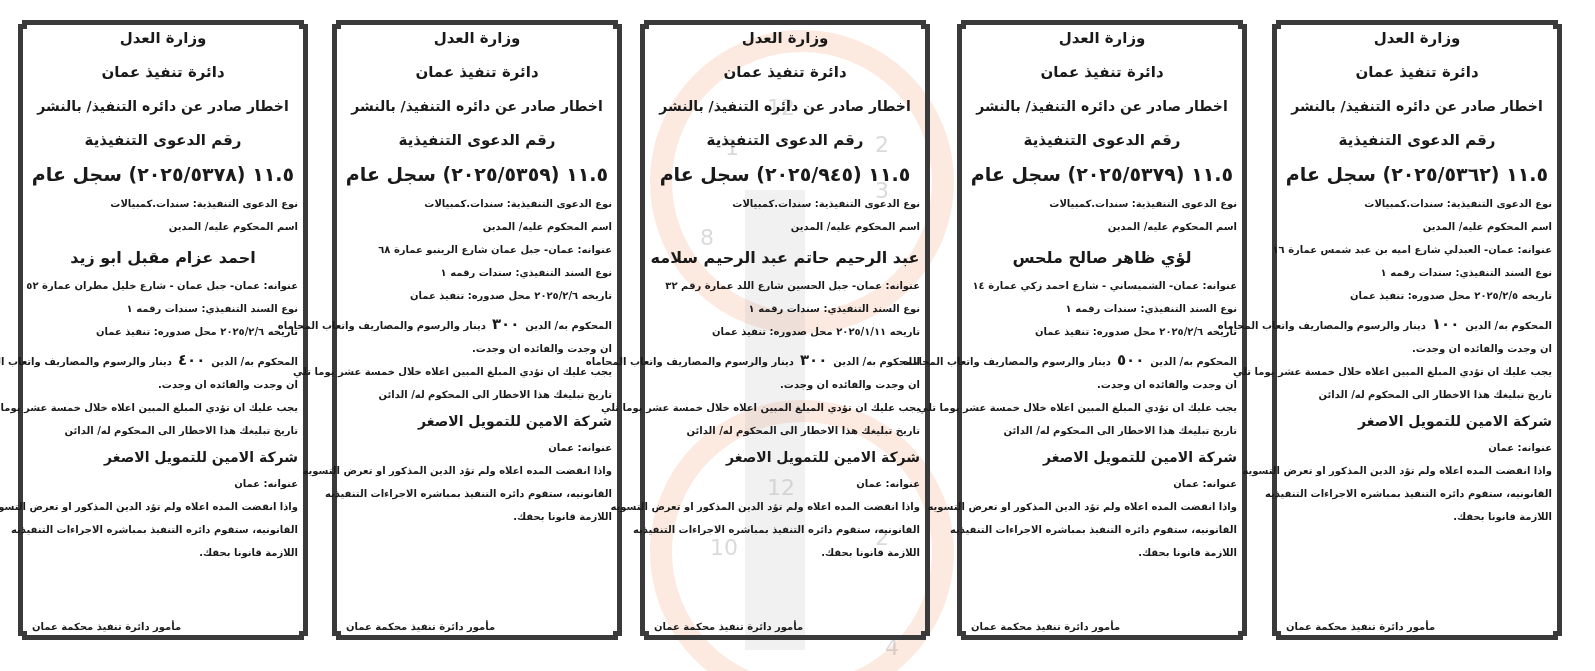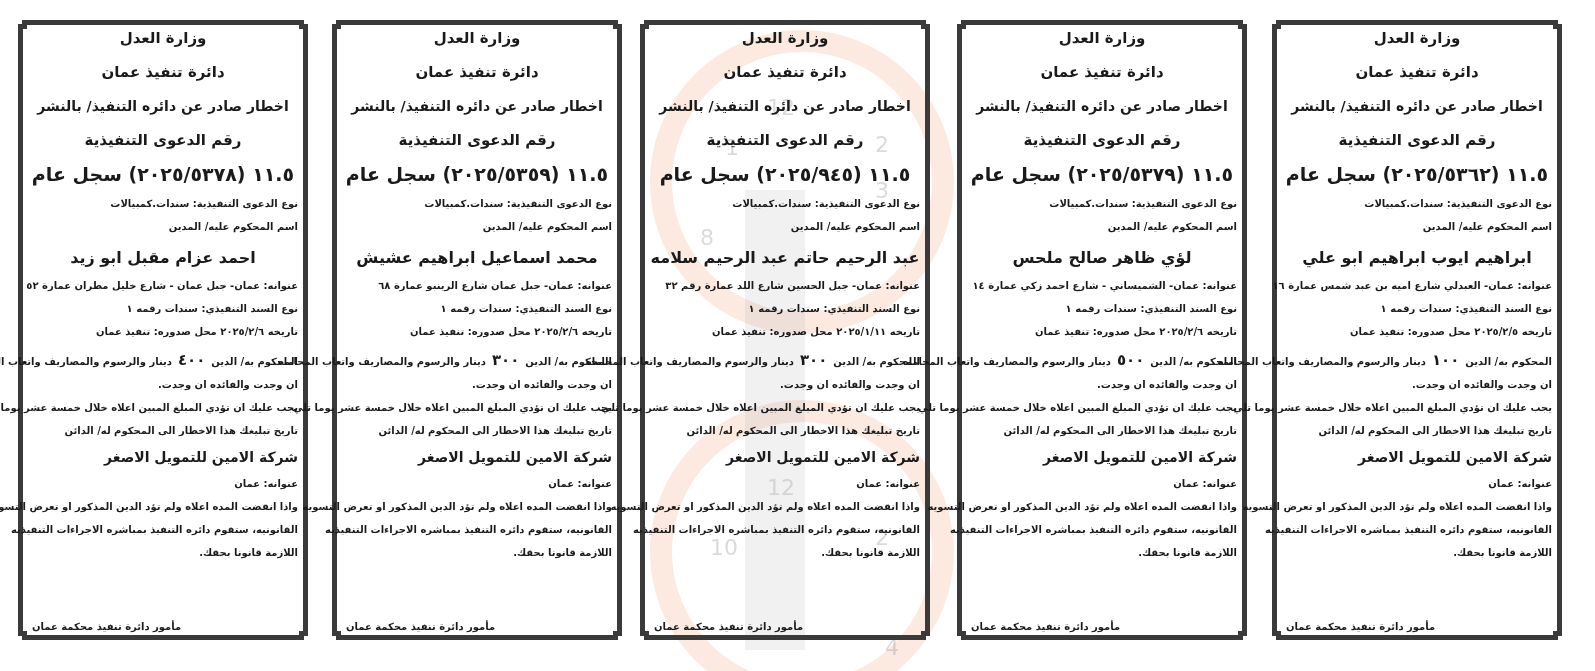--- a/index.html
+++ b/index.html
@@ -150,21 +150,20 @@
         <div class="notch br"></div>
     </div>
     <div class="content">
       <div class="center h-ministry">وزارة العدل</div>
       <div class="center h-dept">دائرة تنفيذ عمان</div>
       <div class="center h-notice">اخطار صادر عن دائره التنفيذ/ بالنشر</div>
       <div class="center h-case">رقم الدعوى التنفيذية</div>
       <div class="center case-number">١١.٥ (٢٠٢٥/٥٣٥٩) سجل عام</div>
       <div class="small row">نوع الدعوى التنفيذية: سندات.كمبيالات</div>
       <div class="small row">اسم المحكوم عليه/ المدين</div>
-      <div class="debtor-name">محمد اسماعيل ابراهيم عشيش</div>
       <div class="small row">عنوانه: عمان- جبل عمان شارع الرينبو عمارة ٦٨</div>
       <div class="small row">نوع السند التنفيذي: سندات رقمه ١</div>
       <div class="small row">تاريخه ٢٠٢٥/٢/٦ محل صدوره: تنفيذ عمان</div>
       <div class="small row" style="margin-top:14px;">
         <span>المحكوم به/ الدين</span><span class="amount">٣٠٠</span><span>دينار والرسوم والمصاريف واتعاب المحاماه</span>
       </div>
       <div class="small row">ان وجدت والفائده ان وجدت.</div>
       <div class="small row">يجب عليك ان تؤدي المبلغ المبين اعلاه خلال خمسة عشر يوما تلي</div>
       <div class="small row">تاريخ تبليغك هذا الاخطار الى المحكوم له/ الدائن</div>
       <div class="creditor-name">شركة الامين للتمويل الاصغر</div>
@@ -252,21 +251,20 @@
         <div class="notch br"></div>
     </div>
     <div class="content">
       <div class="center h-ministry">وزارة العدل</div>
       <div class="center h-dept">دائرة تنفيذ عمان</div>
       <div class="center h-notice">اخطار صادر عن دائره التنفيذ/ بالنشر</div>
       <div class="center h-case">رقم الدعوى التنفيذية</div>
       <div class="center case-number">١١.٥ (٢٠٢٥/٥٣٦٢) سجل عام</div>
       <div class="small row">نوع الدعوى التنفيذية: سندات.كمبيالات</div>
       <div class="small row">اسم المحكوم عليه/ المدين</div>
-      <div class="debtor-name">ابراهيم ايوب ابراهيم ابو علي</div>
       <div class="small row">عنوانه: عمان- العبدلي شارع اميه بن عبد شمس عمارة ١٦</div>
       <div class="small row">نوع السند التنفيذي: سندات رقمه ١</div>
       <div class="small row">تاريخه ٢٠٢٥/٢/٥ محل صدوره: تنفيذ عمان</div>
       <div class="small row" style="margin-top:14px;">
         <span>المحكوم به/ الدين</span><span class="amount">١٠٠</span><span>دينار والرسوم والمصاريف واتعاب المحاماه</span>
       </div>
       <div class="small row">ان وجدت والفائده ان وجدت.</div>
       <div class="small row">يجب عليك ان تؤدي المبلغ المبين اعلاه خلال خمسة عشر يوما تلي</div>
       <div class="small row">تاريخ تبليغك هذا الاخطار الى المحكوم له/ الدائن</div>
       <div class="creditor-name">شركة الامين للتمويل الاصغر</div>

